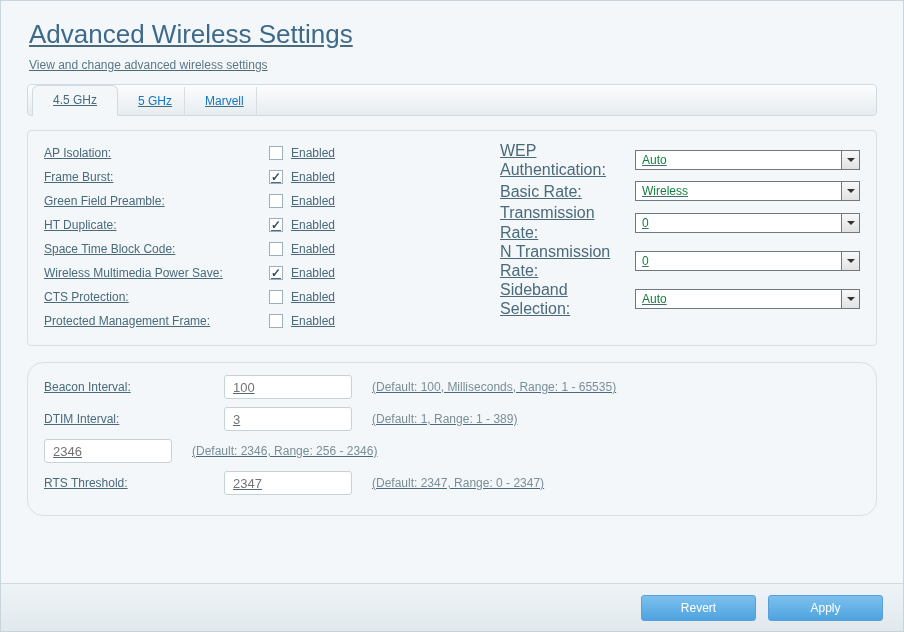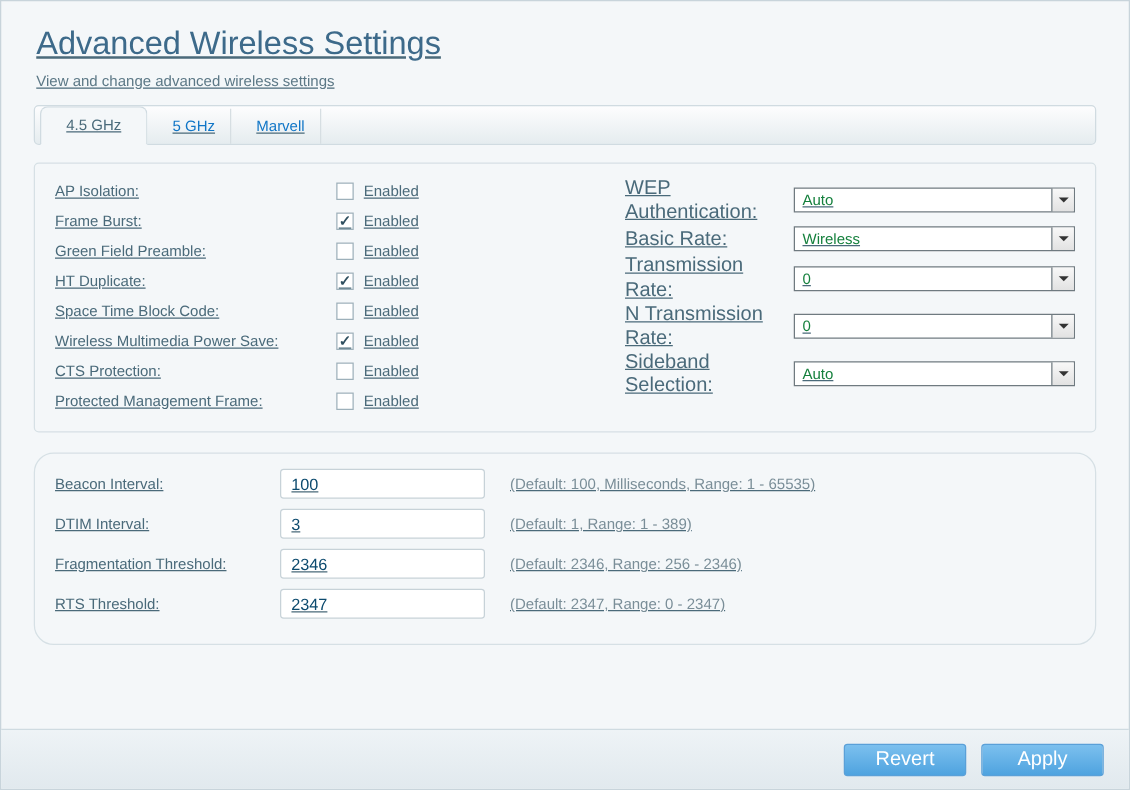--- a/index.html
+++ b/index.html
@@ -170,54 +170,54 @@
     display: flex;
     align-items: center;
     margin-bottom: 8px;
   }
   .brow-label {
     flex: 0 0 180px;
     font-size: 12px;
     color: #4a6a7a;
   }
   .brow input {
-    width: 164px;
+    width: 128px;
     height: 24px;
     border: 1px solid #c7d2d8;
     border-radius: 3px;
     padding: 0 8px;
     font-size: 13px;
-    color: #0c4a6e;
+    color: #737373;
     background: #fff;
   }
   .brow-hint {
     margin-left: 20px;
     font-size: 12px;
     color: #7a8e98;
   }
   .footer {
     position: absolute;
     left: 0; right: 0; bottom: 0;
     height: 48px;
     background: linear-gradient(to bottom,#eef3f6,#e1e9ee);
     border-top: 1px solid #cfdbe1;
     display: flex;
     justify-content: flex-end;
     align-items: center;
     padding-right: 20px;
     gap: 12px;
   }
   .btn {
-    width: 98px;
+    width: 115px;
     height: 26px;
     border: 1px solid #5aa0d8;
     border-radius: 3px;
     background: linear-gradient(to bottom,#7cc0ee,#4fa3df);
     color: #fff;
-    font-size: 16px;
+    font-size: 12px;
     display: inline-flex;
     align-items: center;
     justify-content: center;
     cursor: pointer;
   }
 </style>
 </head>
 <body>
 
 <div class="page">
@@ -351,21 +351,20 @@
           <div class="brow-label">Beacon Interval:</div>
           <input type="text" value="100" style="">
           <div class="brow-hint">(Default: 100, Milliseconds, Range: 1 - 65535)</div>
         </div>
         <div class="brow">
           <div class="brow-label">DTIM Interval:</div>
           <input type="text" value="3" style="">
           <div class="brow-hint">(Default: 1, Range: 1 - 389)</div>
         </div>
         <div class="brow">
-          <div class="brow-label">Fragmentation Threshold:</div>
           <input type="text" value="2346" style="">
           <div class="brow-hint">(Default: 2346, Range: 256 - 2346)</div>
         </div>
         <div class="brow">
           <div class="brow-label">RTS Threshold:</div>
           <input type="text" value="2347" style="">
           <div class="brow-hint">(Default: 2347, Range: 0 - 2347)</div>
         </div>
       </div>
 

